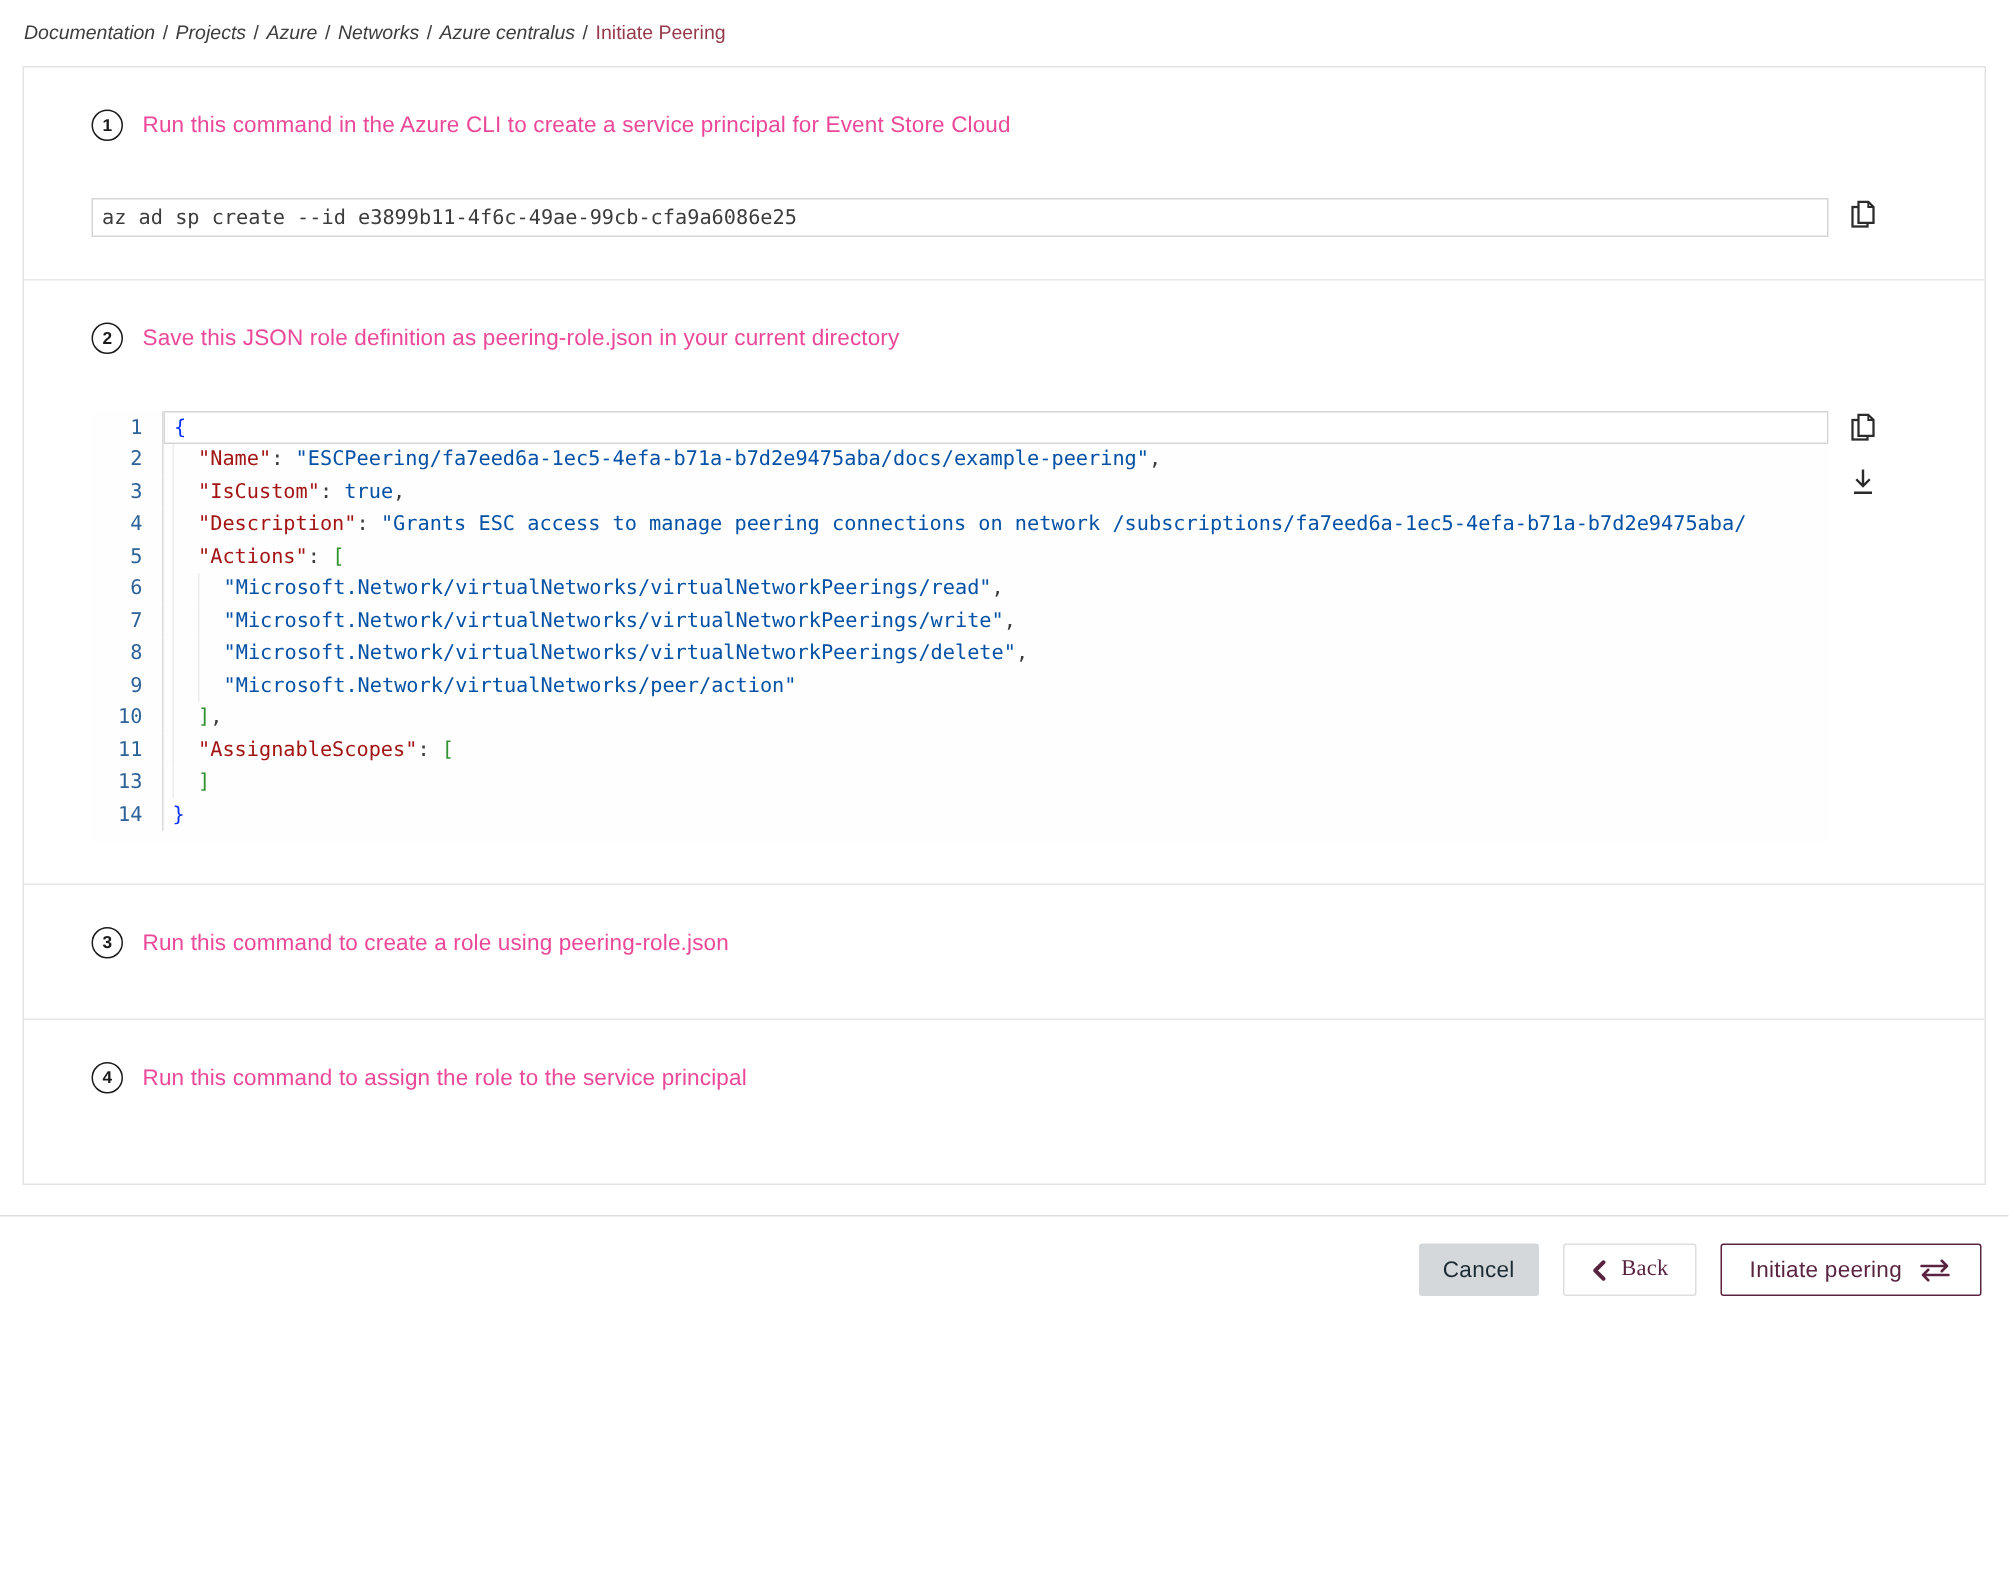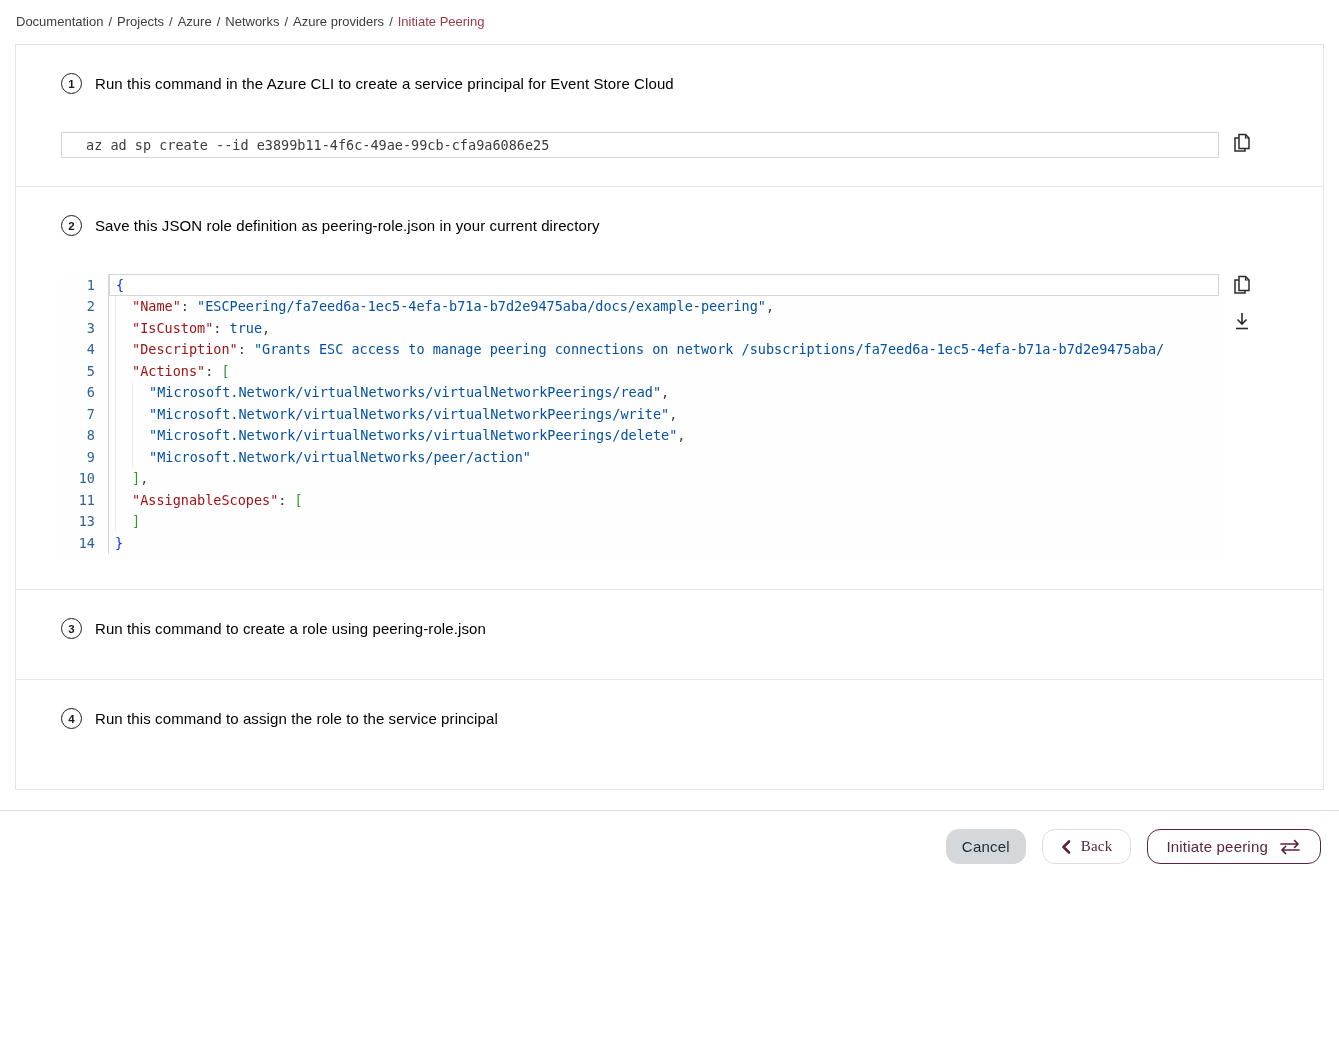--- a/index.html
+++ b/index.html
@@ -7,21 +7,21 @@
   body {
     width: 1339px; height: 1057px;
     font-family: "Liberation Sans", sans-serif;
     color: var(--text, #212121);
     overflow: hidden;
   }
   .page { width: 1339px; height: 1057px; position: relative; display: flex; flex-direction: column; }
 
   
   .breadcrumb { padding: 14px 0 0 16px; font-size: 13px; color: #3d3d3d; }
-  .bc-link { cursor: pointer; }
+  .bc-link { cursor: pointer; font-style: italic; }
   .bc-sep { margin: 0 5px; color: #3d3d3d; }
   .bc-current { color: var(--breadcrumb-current, #963a4b); }
 
   
   .page-title {
     margin: 13px 0 0 15px;
     font-size: 29px; font-weight: 400; letter-spacing: 0.2px;
     color: var(--title-color, #522642);
   }
 
@@ -34,32 +34,32 @@
   .divider { border: none; border-top: 1px solid var(--divider, #e6e6e6); height: 0; }
 
   .step { padding: 28px 50px 28px 45px; }
   .step-header { display: flex; align-items: center; gap: 13px; }
   .step-num {
     width: 21px; height: 21px; flex: none;
     border: 1.5px solid #1a1a1a; border-radius: 50%;
     display: inline-flex; align-items: center; justify-content: center;
     font-size: 11.5px; font-weight: 600; color: #1a1a1a;
   }
-  .step-text { font-size: 15px; color: #000000; letter-spacing: 0.1px; }
+  .step-text { font-size: 15px; color: #ec4899; letter-spacing: 0.1px; }
 
   
   .code-row { display: flex; align-items: flex-start; margin-top: 38px; }
   .code-box-wrap { position: relative; width: 1158px; flex: none; }
   .code-box {
     width: 100%; height: 26px;
     border: 1px solid var(--border, #d6d6d6);
     background: #fff;
     font-family: "DejaVu Sans Mono", monospace;
     font-size: 13.5px; line-height: 24px; color: var(--code-text, #3c3c3c);
-    padding: 0 24px; white-space: pre; overflow: hidden;
+    padding: 0 6px; white-space: pre; overflow: hidden;
   }
   .hscrollbar {
     position: absolute; left: -15px; right: 0; bottom: -4px; height: 3px;
     background: var(--scrollbar-blue, #4180c4);
   }
   .icon-btn {
     background: transparent; border: none; cursor: pointer;
     margin-left: 13px; padding: 0; color: #2b2b2b;
     display: inline-flex; align-items: center; justify-content: center;
   }
@@ -89,36 +89,36 @@
   .editor-icons { display: flex; flex-direction: column; gap: 15px; margin-left: 13px; }
   .editor-icons .icon-btn { margin-left: 0; }
 
   
   .footer-sep { border: none; border-top: 1px solid #dddddd; margin-top: 20px; }
   .footer {
     display: flex; justify-content: flex-end; align-items: center;
     gap: 16px; padding: 18px 18px 0 0;
   }
   .btn {
-    height: 35px; border-radius: 13px; cursor: pointer;
+    height: 35px; border-radius: 2px; cursor: pointer;
     font-family: "Liberation Sans", sans-serif; font-size: 15px; letter-spacing: 0.2px;
     display: inline-flex; align-items: center; justify-content: center; gap: 10px;
     padding: 0 18px; background: #fff;
   }
   .btn-cancel { background: var(--cancel-bg, #d4d8db); border: none; color: var(--cancel-text, #1b2b34); padding: 0 16px; }
   .btn-back { border: 1px solid #dedede; color: var(--accent, #5a2440); font-weight: 500; font-family: Liberation Serif, serif; }
   .btn-primary { border: 1.5px solid var(--accent, #5a2440); color: var(--accent, #5a2440); font-weight: 500; }
 </style>
 </head>
 <body>
 
 <div class="page">
 
   <nav class="breadcrumb">
-    <span class="bc-link">Documentation</span><span class="bc-sep">/</span><span class="bc-link">Projects</span><span class="bc-sep">/</span><span class="bc-link">Azure</span><span class="bc-sep">/</span><span class="bc-link">Networks</span><span class="bc-sep">/</span><span class="bc-link">Azure providers</span><span class="bc-sep">/</span><span class="bc-current">Initiate Peering</span>
+    <span class="bc-link">Documentation</span><span class="bc-sep">/</span><span class="bc-link">Projects</span><span class="bc-sep">/</span><span class="bc-link">Azure</span><span class="bc-sep">/</span><span class="bc-link">Networks</span><span class="bc-sep">/</span><span class="bc-link">Azure centralus</span><span class="bc-sep">/</span><span class="bc-current">Initiate Peering</span>
   </nav>
 
 
   <main class="card">
 
     <section class="step">
       <div class="step-header">
         <span class="step-num">1</span>
         <span class="step-text">Run this command in the Azure CLI to create a service principal for Event Store Cloud</span>
       </div>

